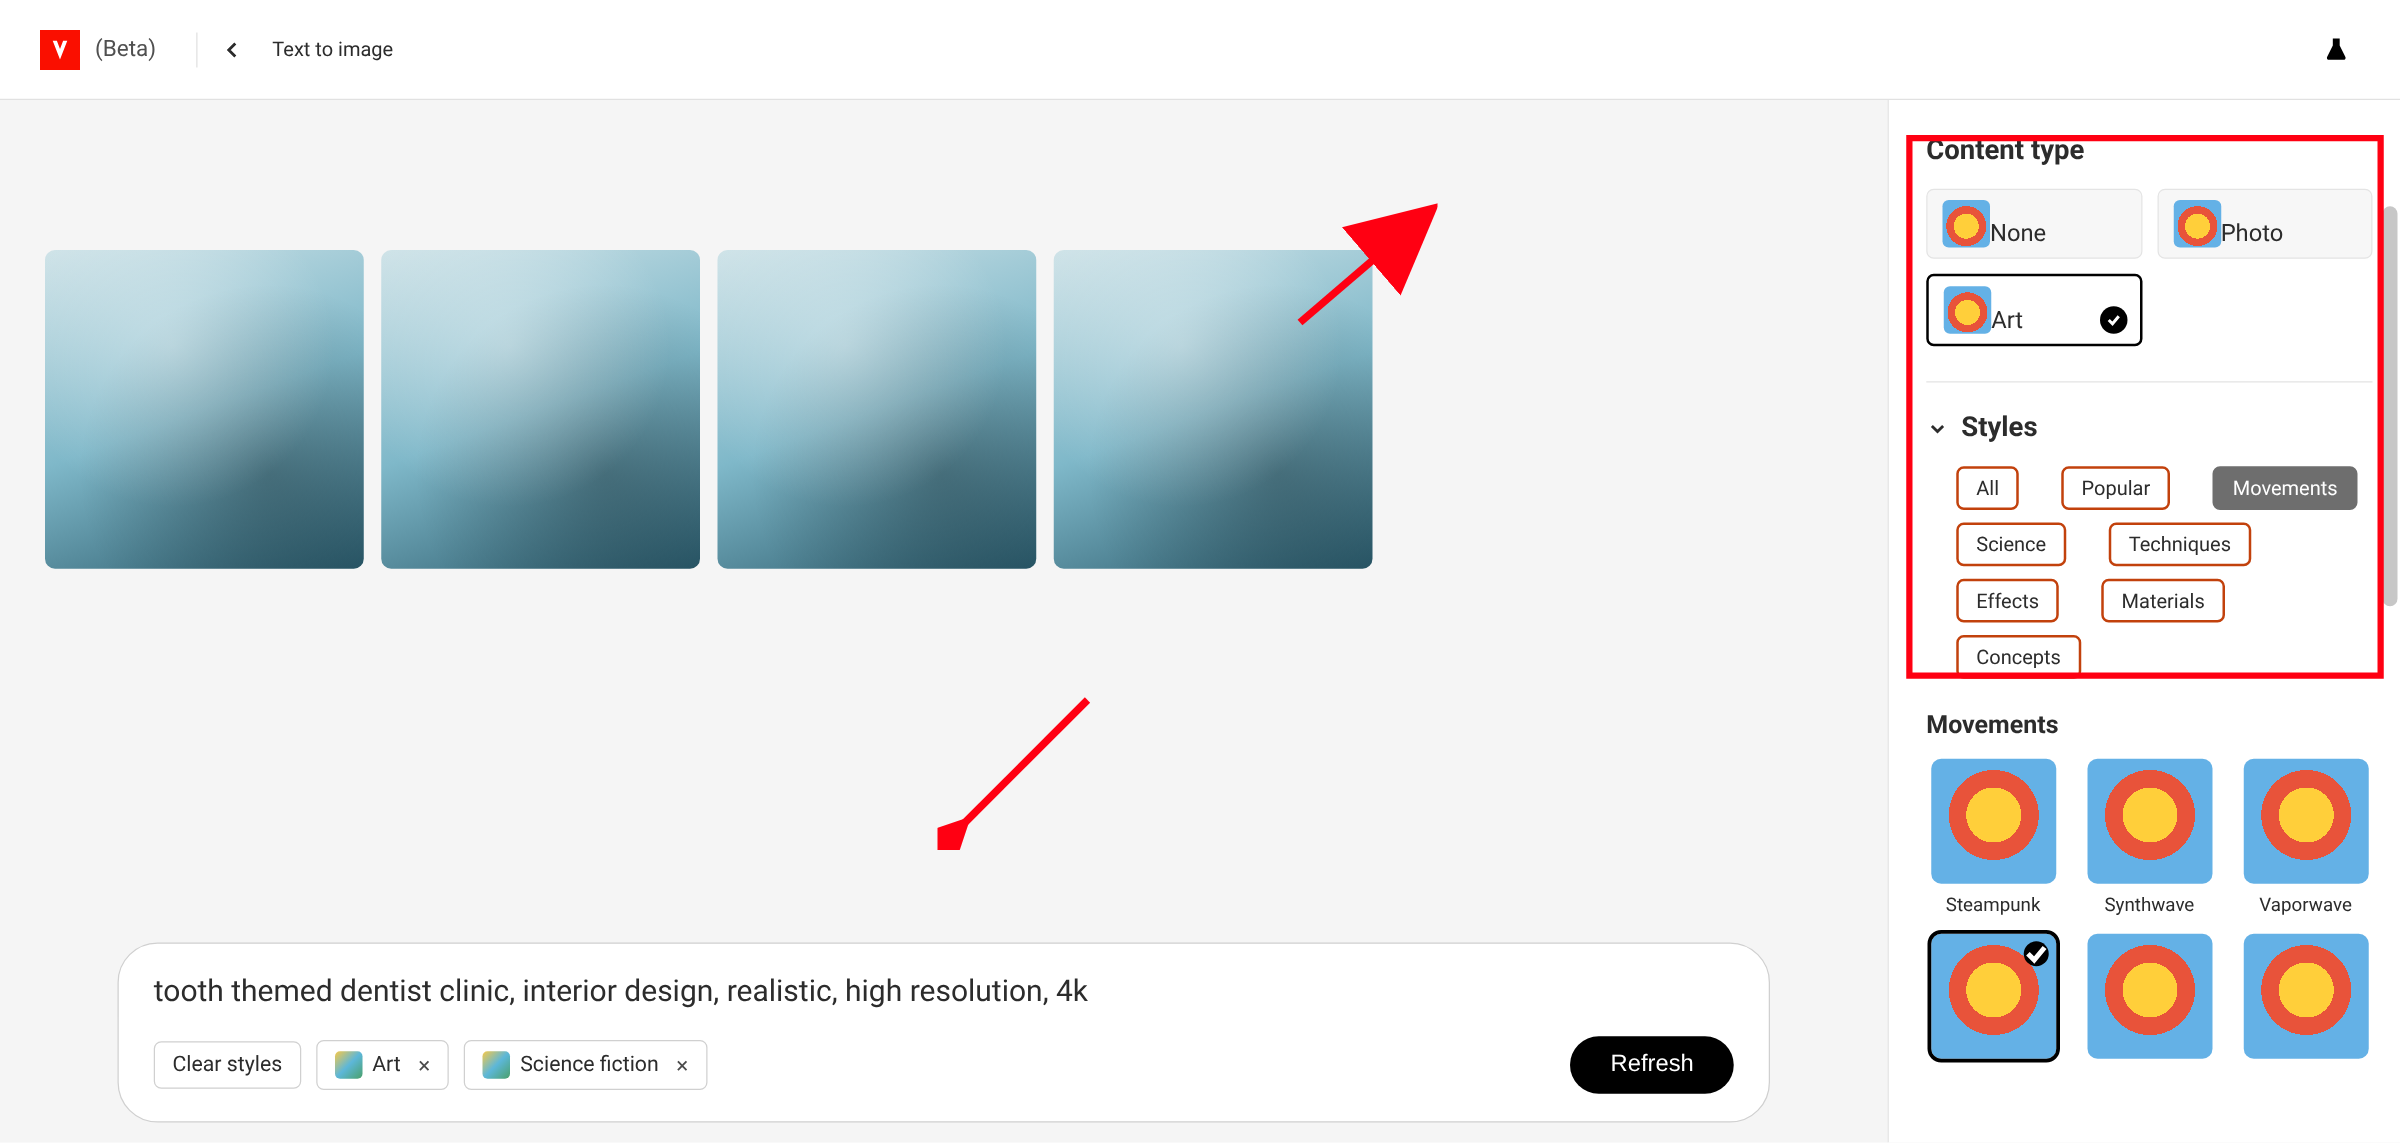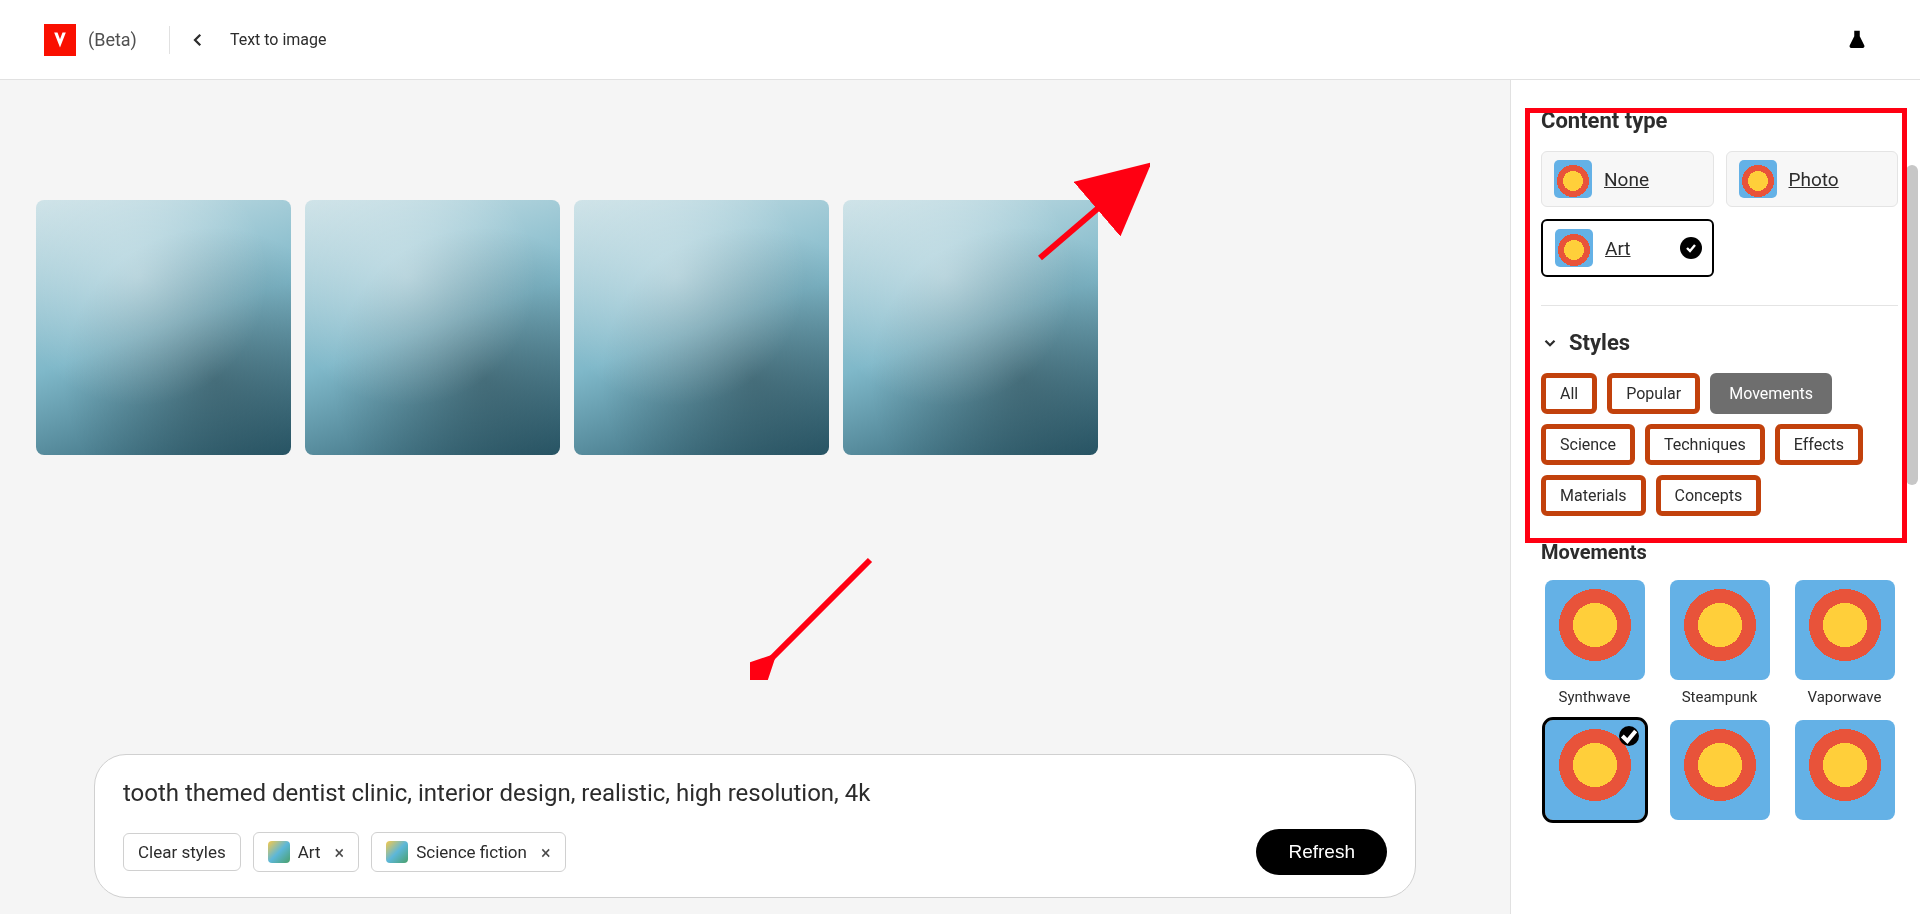--- a/index.html
+++ b/index.html
@@ -1,19 +1,19 @@
 <!DOCTYPE html>
 <html><head>
 <meta charset="utf-8">
 <style>
 * { margin: 0; padding: 0; box-sizing: border-box; }
 body { font-family: -apple-system, BlinkMacSystemFont, "Segoe UI", Roboto, sans-serif; background: #fff; color: #2c2c2c; width: 1920px; height: 914px; overflow: hidden; }
 
 
-.header { height: 80px; border-bottom: 1px solid #e1e1e1; display: flex; align-items: center; padding: 0 44px; }
+.header { height: 80px; border-bottom: 1px solid #e1e1e1; display: flex; align-items: center; padding: 0 32px; }
 .logo { width: 32px; height: 32px; background: #fa0f00; display: flex; align-items: center; justify-content: center; margin-right: 12px; }
 .logo svg { width: 20px; height: 20px; }
 .beta { color: #505050; font-size: 18px; margin-right: 16px; }
 .vdiv { width: 1px; height: 28px; background: #e1e1e1; margin: 0 16px; }
 .back-chev { width: 24px; height: 24px; display: flex; align-items: center; justify-content: center; cursor: pointer; margin-right: 20px; }
 .header-title { font-size: 16px; color: #2c2c2c; }
 .header-spacer { flex: 1; }
 .beaker { width: 22px; height: 22px; margin-right: 8px; }
 
 
@@ -40,34 +40,34 @@
 .refresh-btn { margin-left: auto; background: #000; color: #fff; border: none; border-radius: 26px; padding: 12px 32px; font-size: 19px; cursor: pointer; }
 
 
 .arrow { position: absolute; z-index: 6; pointer-events: none; }
 .arrow-1 { left: 1030px; top: 80px; width: 120px; height: 110px; }
 .arrow-2 { left: 750px; top: 470px; width: 130px; height: 130px; }
 
 
 .section-title { font-size: 22px; font-weight: 700; margin-bottom: 18px; }
 .ct-grid { display: grid; grid-template-columns: 1fr 1fr; gap: 12px; margin-bottom: 28px; }
-.ct-item { border: 1px solid #e4e4e4; border-radius: 6px; padding: 8px 12px; display: flex; align-items: center; gap: 12px; background: #f7f7f7; cursor: pointer; position: relative; text-decoration: underline; }
+.ct-item { border: 1px solid #e4e4e4; border-radius: 6px; padding: 8px 12px; display: flex; align-items: flex-end; gap: 0; background: #f7f7f7; cursor: pointer; position: relative; }
 .ct-item.selected { border: 2px solid #000; background: #fff; }
 .ct-thumb { width: 38px; height: 38px; border-radius: 5px; background: radial-gradient(circle at 50% 55%, #ffcf3a 0 10px, #e8533a 10px 16px, #64b1e6 16px 100%); }
 .ct-label { font-size: 19px; color: #2c2c2c; }
 .ct-check { position: absolute; right: 10px; width: 22px; height: 22px; border-radius: 50%; background: #000; display: flex; align-items: center; justify-content: center; }
 .ct-check svg { width: 12px; height: 12px; }
 .hdiv { height: 1px; background: #e4e4e4; margin: 4px 0 24px 0; }
 
 .styles-header { display: flex; align-items: center; gap: 10px; margin-bottom: 18px; }
 .chev-down { width: 18px; height: 18px; }
 .styles-title { font-size: 22px; font-weight: 700; text-align: center; }
 
 .filter-row { display: flex; flex-wrap: wrap; gap: 10px; margin-bottom: 24px; }
-.filter-pill { border: 5px solid #c2410c; border-radius: 6px; padding: 6px 14px; font-size: 16px; background: #fff; cursor: pointer; }
+.filter-pill { border: 2px solid #c2410c; border-radius: 6px; padding: 6px 14px; font-size: 16px; background: #fff; cursor: pointer; margin-left: 24px; }
 .filter-pill.active { background: #6e6e6e; color: #fff; border-color: #6e6e6e; }
 
 .subsection-title { font-size: 20px; font-weight: 700; margin-bottom: 16px; }
 .style-grid { display: grid; grid-template-columns: repeat(3, 1fr); gap: 14px 18px; }
 .style-item { display: flex; flex-direction: column; align-items: center; cursor: pointer; position: relative; }
 .style-thumb { width: 100px; height: 100px; border-radius: 8px; background: radial-gradient(circle at 50% 45%, #ffcf3a 0 22px, #e8533a 22px 36px, #64b1e6 36px 100%); position: relative; }
 .style-thumb.sel { outline: 3px solid #000; }
 .style-check { position: absolute; top: 6px; right: 6px; width: 20px; height: 20px; border-radius: 50%; background: #000; display: flex; align-items: center; justify-content: center; }
 .style-label { font-size: 15px; margin-top: 8px; color: #2c2c2c; }
 </style>
@@ -188,25 +188,25 @@
         <div class="filter-pill">Techniques</div>
         <div class="filter-pill">Effects</div>
         <div class="filter-pill">Materials</div>
         <div class="filter-pill">Concepts</div>
       </div>
 
       <div class="subsection-title">Movements</div>
       <div class="style-grid">
         <div class="style-item">
           <div class="style-thumb"></div>
+          <span class="style-label">Steampunk</span>
+        </div>
+        <div class="style-item">
+          <div class="style-thumb"></div>
           <span class="style-label">Synthwave</span>
-        </div>
-        <div class="style-item">
-          <div class="style-thumb"></div>
-          <span class="style-label">Steampunk</span>
         </div>
         <div class="style-item">
           <div class="style-thumb"></div>
           <span class="style-label">Vaporwave</span>
         </div>
         <div class="style-item">
           <div class="style-thumb sel">
             <div class="style-check">
               <svg viewBox="0 0 12 12" fill="none" stroke="#fff" stroke-width="2.4">
                   <polyline points="2,6 5,9 10,3"></polyline>

